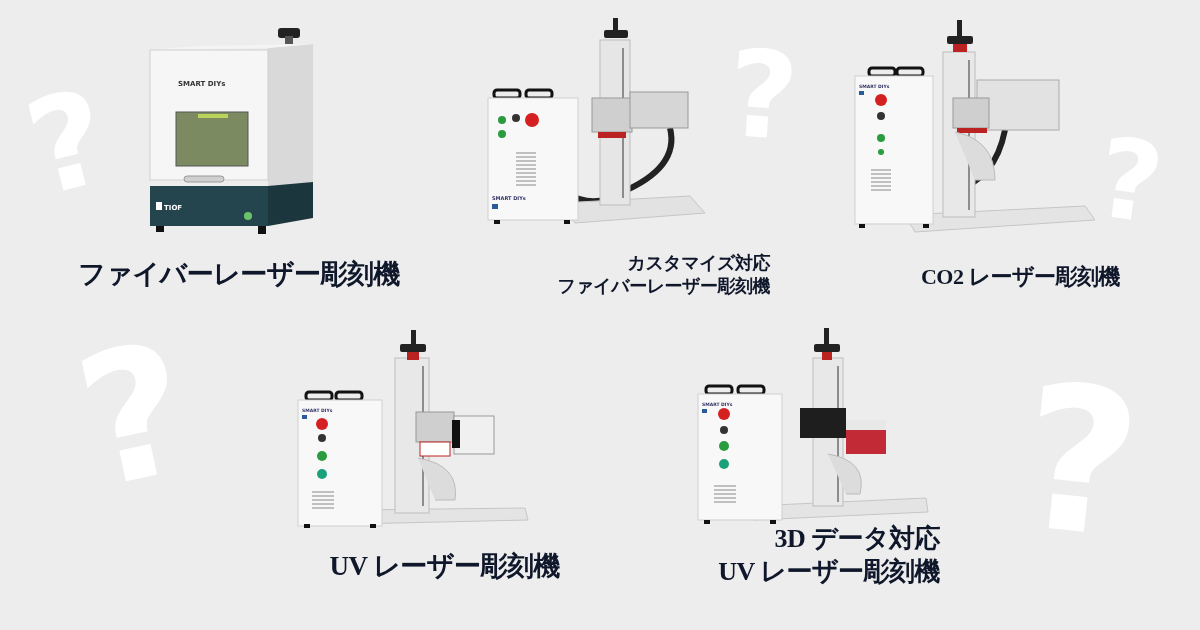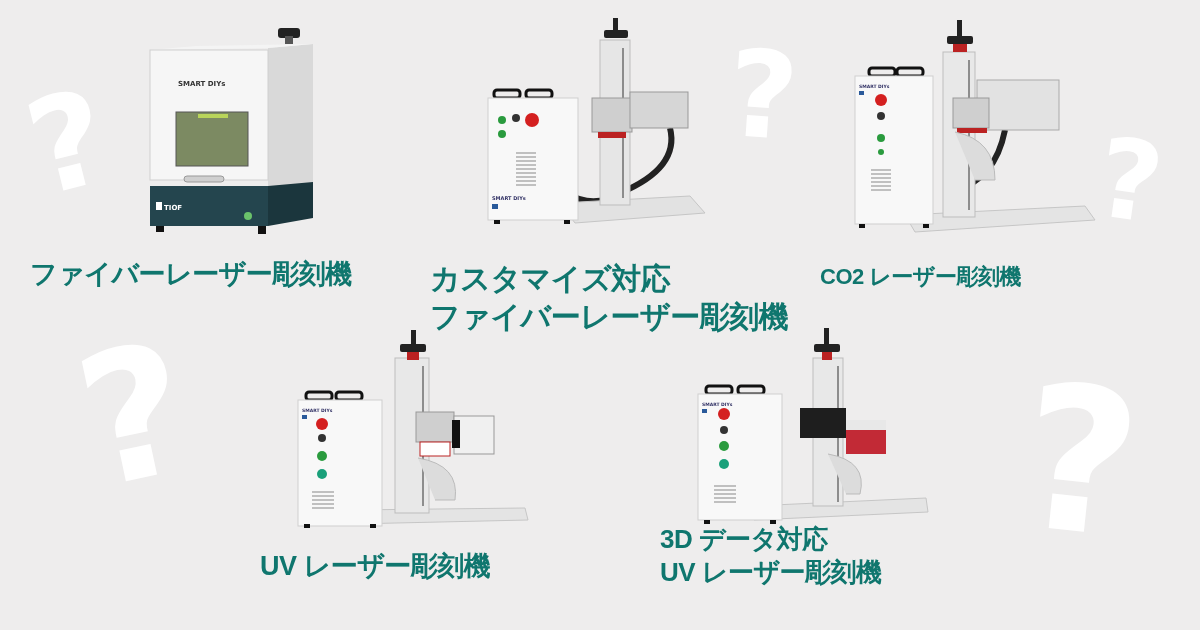--- a/index.html
+++ b/index.html
@@ -1,20 +1,20 @@
 <!DOCTYPE html>
 <html><head>
 <meta charset="utf-8">
 <style>
   * { margin:0; padding:0; box-sizing:border-box; }
   html, body { width:1200px; height:630px; overflow:hidden; }
   body { background:#eeeded; font-family:"DejaVu Sans", sans-serif; position:relative; }
   .canvas { position:absolute; left:0; top:0; width:1200px; height:630px; background:#eeeded; }
   .qmark { position:absolute; color:#ffffff; font-family:"DejaVu Sans", sans-serif; font-weight:bold; line-height:1; user-select:none; }
-  .caption { position:absolute; color:#0f766e; font-family:Liberation Sans, sans-serif; font-weight:bold; text-align:left; line-height:1.25; white-space:nowrap; letter-spacing:-0.5px; }
+  .caption { position:absolute; color:#0f172a; font-family:Liberation Serif, serif; font-weight:bold; text-align:right; line-height:1.25; white-space:nowrap; letter-spacing:-0.5px; }
   .caption span { display:block; }
   .product { position:absolute;font-weight:bold; }
   svg { display:block; }
 </style>
 </head>
 <body>
 
 <div class="canvas">
 
   <div class="qmark" style="left:30px; top:78px; font-size:130px; transform:rotate(-14deg);">?</div>
@@ -88,21 +88,21 @@
         <line x1="36" y1="159" x2="56" y2="159"></line>
           <line x1="36" y1="163" x2="56" y2="163"></line>
         <line x1="36" y1="167" x2="56" y2="167"></line>
       </g>
       <text x="12" y="182" font-size="5" fill="#336" font-family="DejaVu Sans, sans-serif">SMART DIYs</text>
       <rect x="12" y="186" width="6" height="5" fill="#2a5a9a"></rect>
       <rect x="14" y="202" width="6" height="4" fill="#111"></rect>
       <rect x="84" y="202" width="6" height="4" fill="#111"></rect>
     </svg>
   </div>
-  <div class="caption" style="left:430px; top:260px; width:340px; font-size:30px;">
+  <div class="caption" style="left:430px; top:252px; width:340px; font-size:18px;">
     <span>カスタマイズ対応</span>
     <span>ファイバーレーザー彫刻機</span>
   </div>
 
   <div class="product" style="left:845px; top:20px; width:260px; height:215px;">
     <svg width="260" height="215" viewBox="0 0 260 215">
       <path d="M160 110 Q150 160 110 170" stroke="#222" stroke-width="6" fill="none"></path>
       <polygon points="60,195 240,186 250,200 70,212" fill="#e4e4e4" stroke="#c6c6c6"></polygon>
       <rect x="98" y="32" width="32" height="165" fill="#e8e8e8" stroke="#bdbdbd"></rect>
       <line x1="124" y1="40" x2="124" y2="190" stroke="#333" stroke-width="1"></line>

